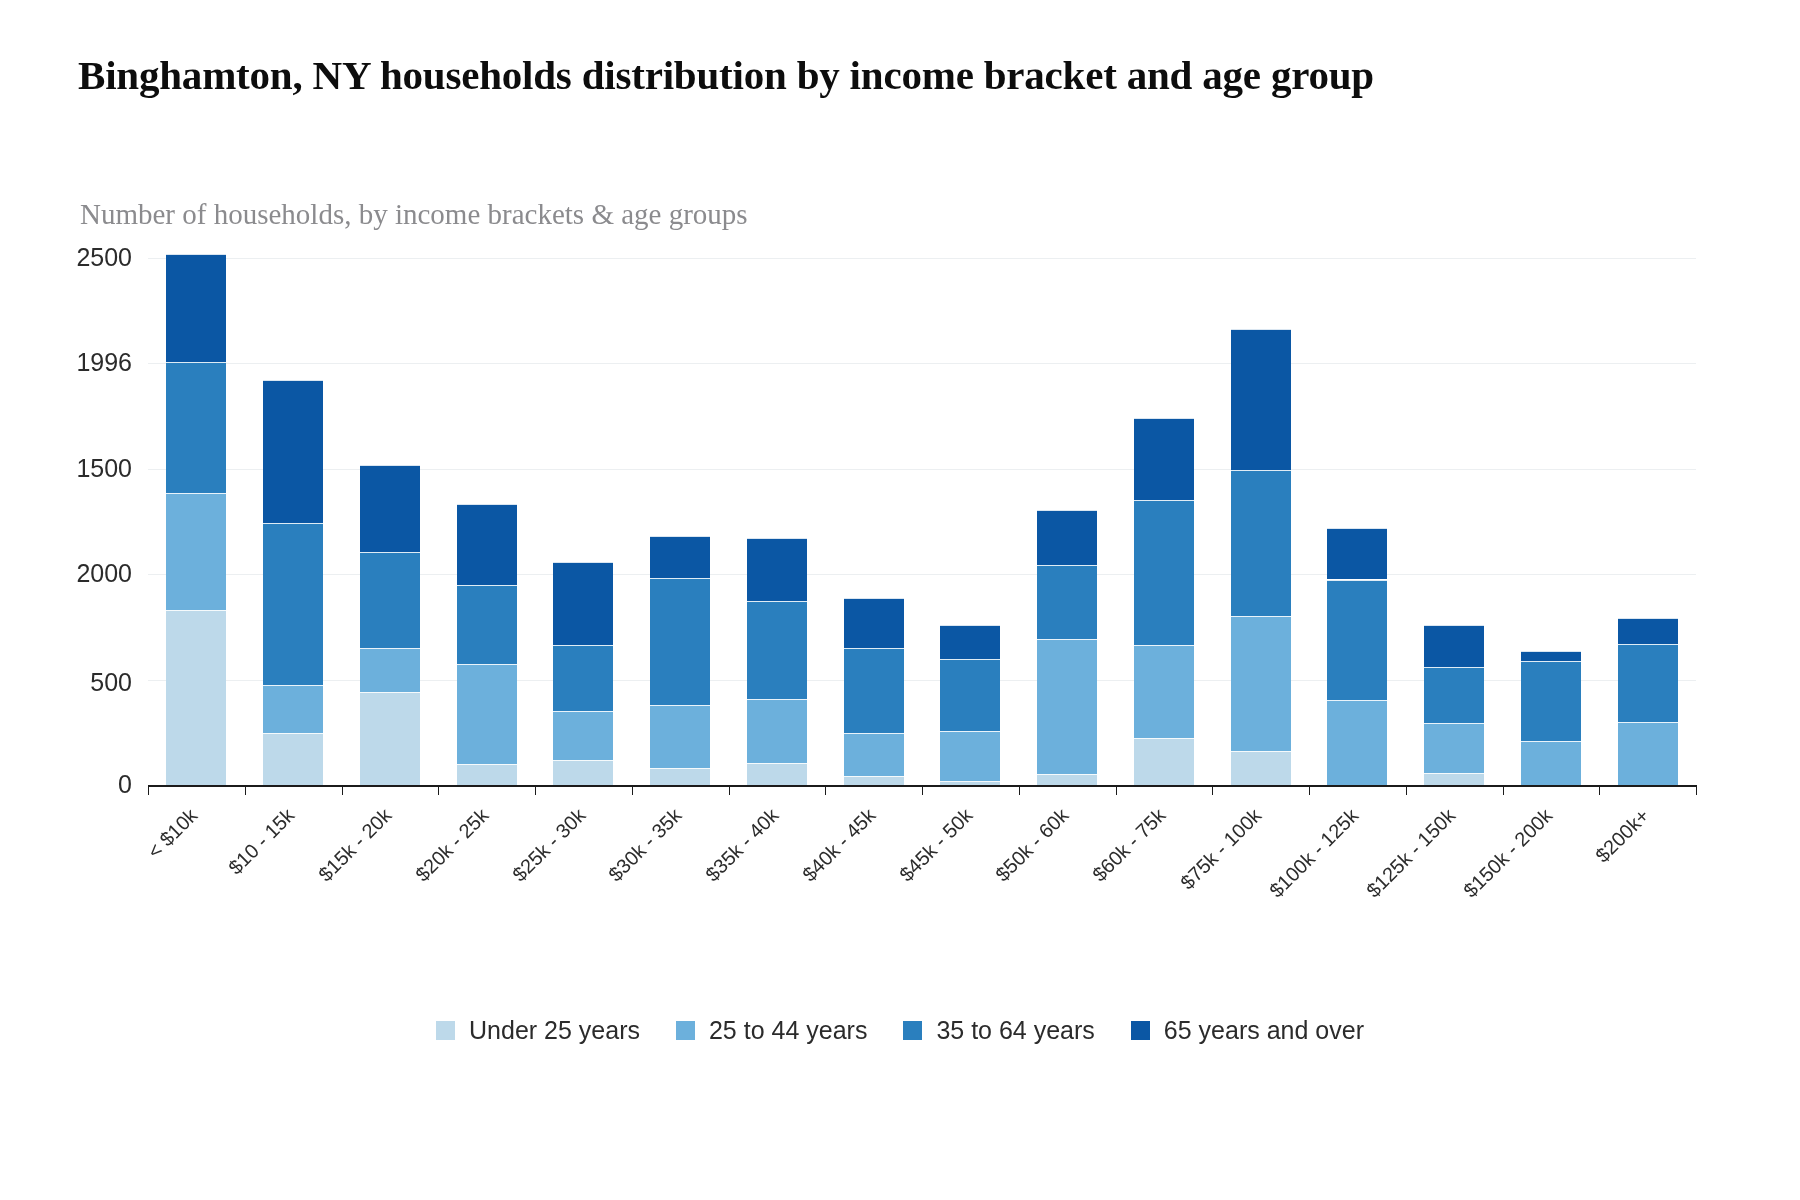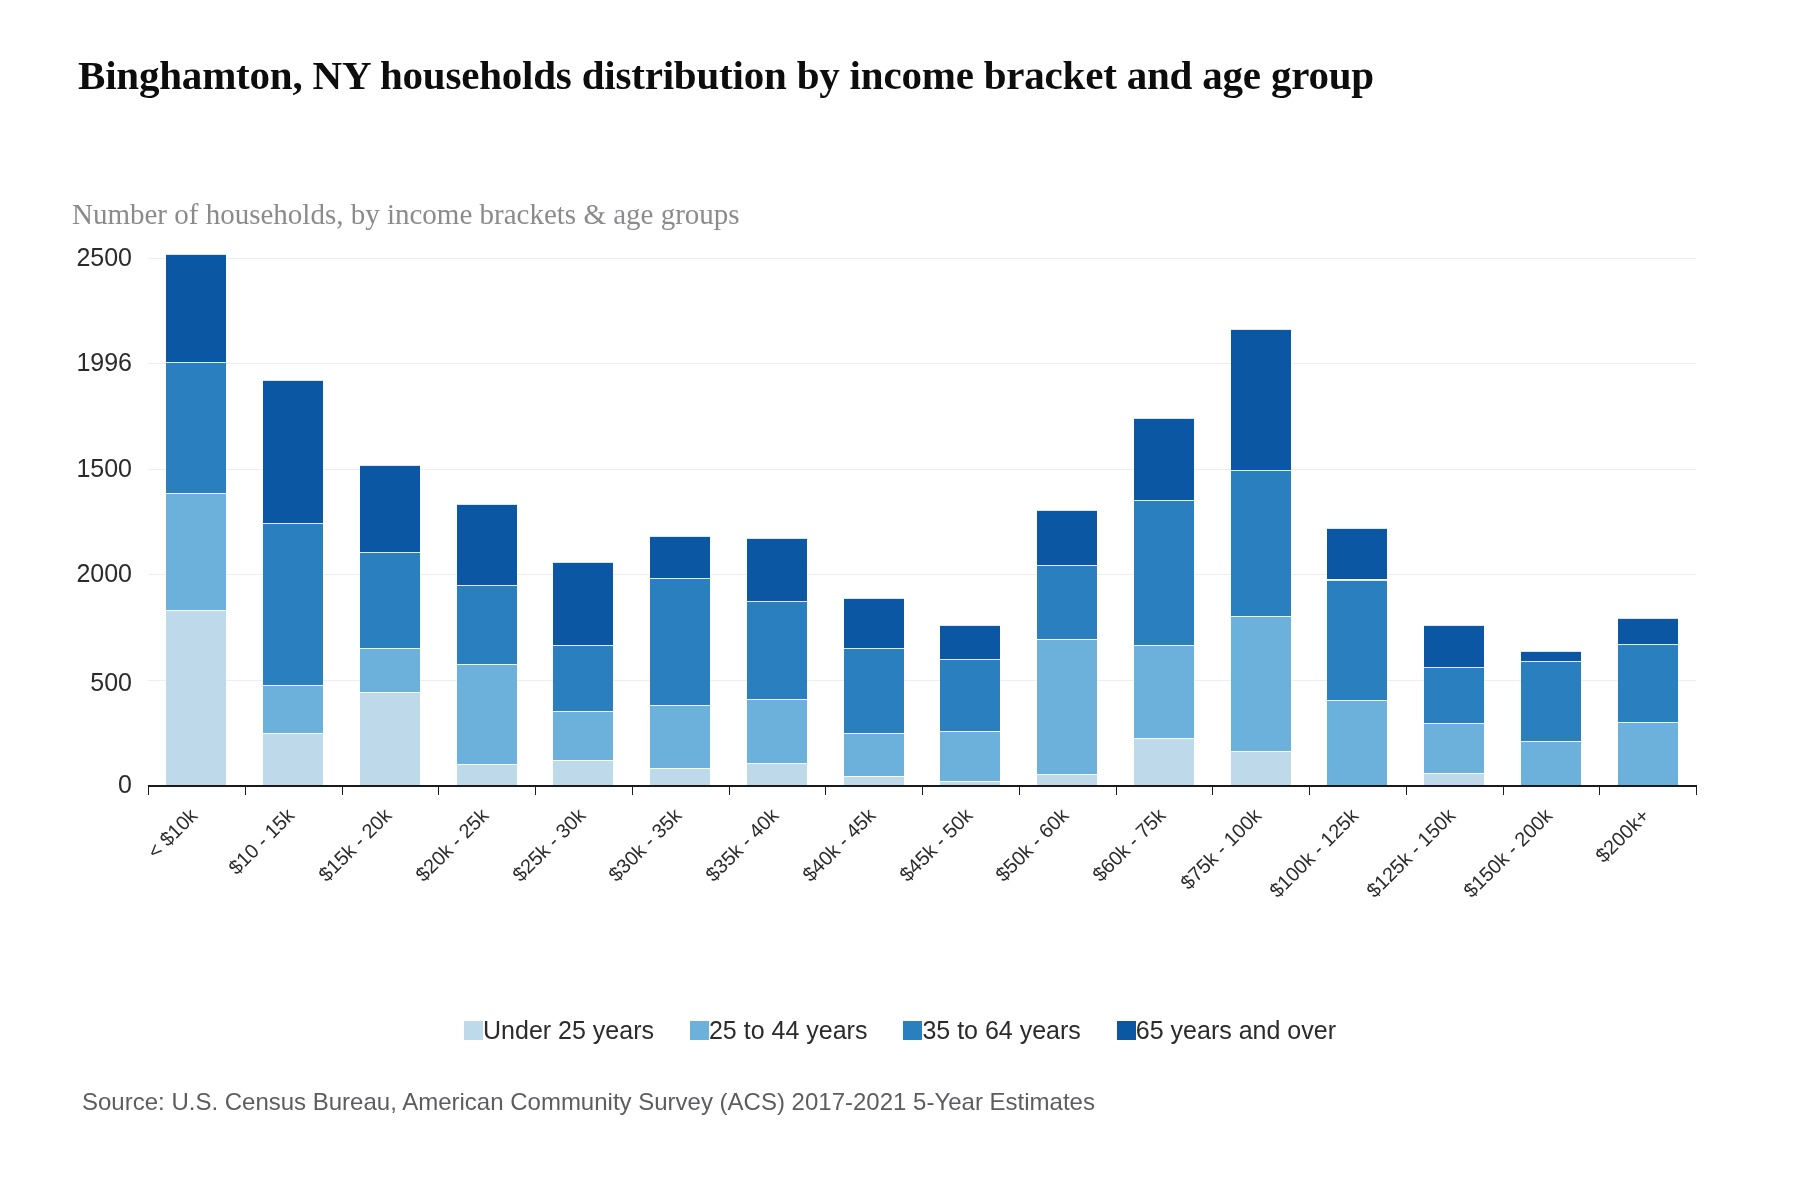--- a/index.html
+++ b/index.html
@@ -28,21 +28,21 @@
     width: 1620px;
     font-family: "Liberation Serif", serif;
     font-weight: bold;
     font-size: 41px;
     line-height: 1.33;
     color: #0d0d0d;
     letter-spacing: -0.2px;
   }
   .subtitle {
     position: absolute;
-    left: 72px;
+    left: 80px;
     top: 198px;
     font-family: "Liberation Serif", serif;
     font-size: 29px;
     color: #8b8b8e;
     letter-spacing: 0px;
   }
 
   
   .plot {
     position: absolute;
@@ -119,20 +119,21 @@
     top: 1016px;
     width: 1800px;
     display: flex;
     justify-content: center;
     align-items: center;
     gap: 36px;
   }
   .legend-item {
     display: flex;
     align-items: center;
+    gap: 14px;
   }
   .legend-swatch {
     width: 19px;
     height: 19px;
     flex: 0 0 auto;
   }
   .legend-label {
     font-size: 25px;
     color: #2b2b2b;
     white-space: nowrap;
@@ -328,15 +329,14 @@
       <div class="legend-item">
         <span class="legend-swatch" style="background: rgb(42, 127, 190);"></span>
         <span class="legend-label">35 to 64 years</span>
       </div>
       <div class="legend-item">
         <span class="legend-swatch" style="background: rgb(11, 87, 164);"></span>
         <span class="legend-label">65 years and over</span>
       </div>
     </div>
 
-  <div class="source">Source: U.S. Census Bureau, American Community Survey (ACS) 2017-2021 5-Year Estimates</div>
 
 </div>
 
 </body></html>

